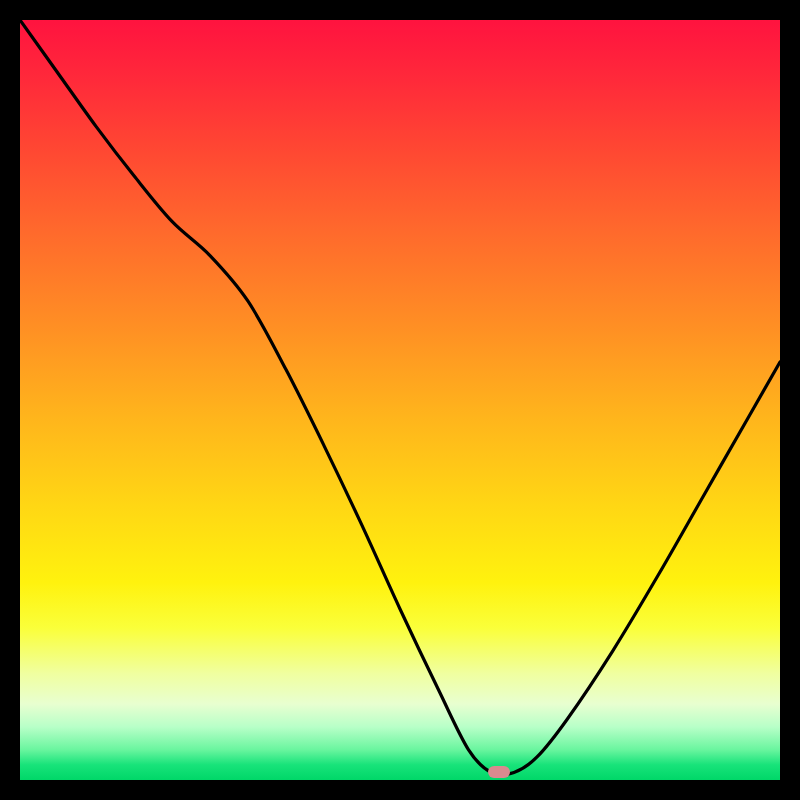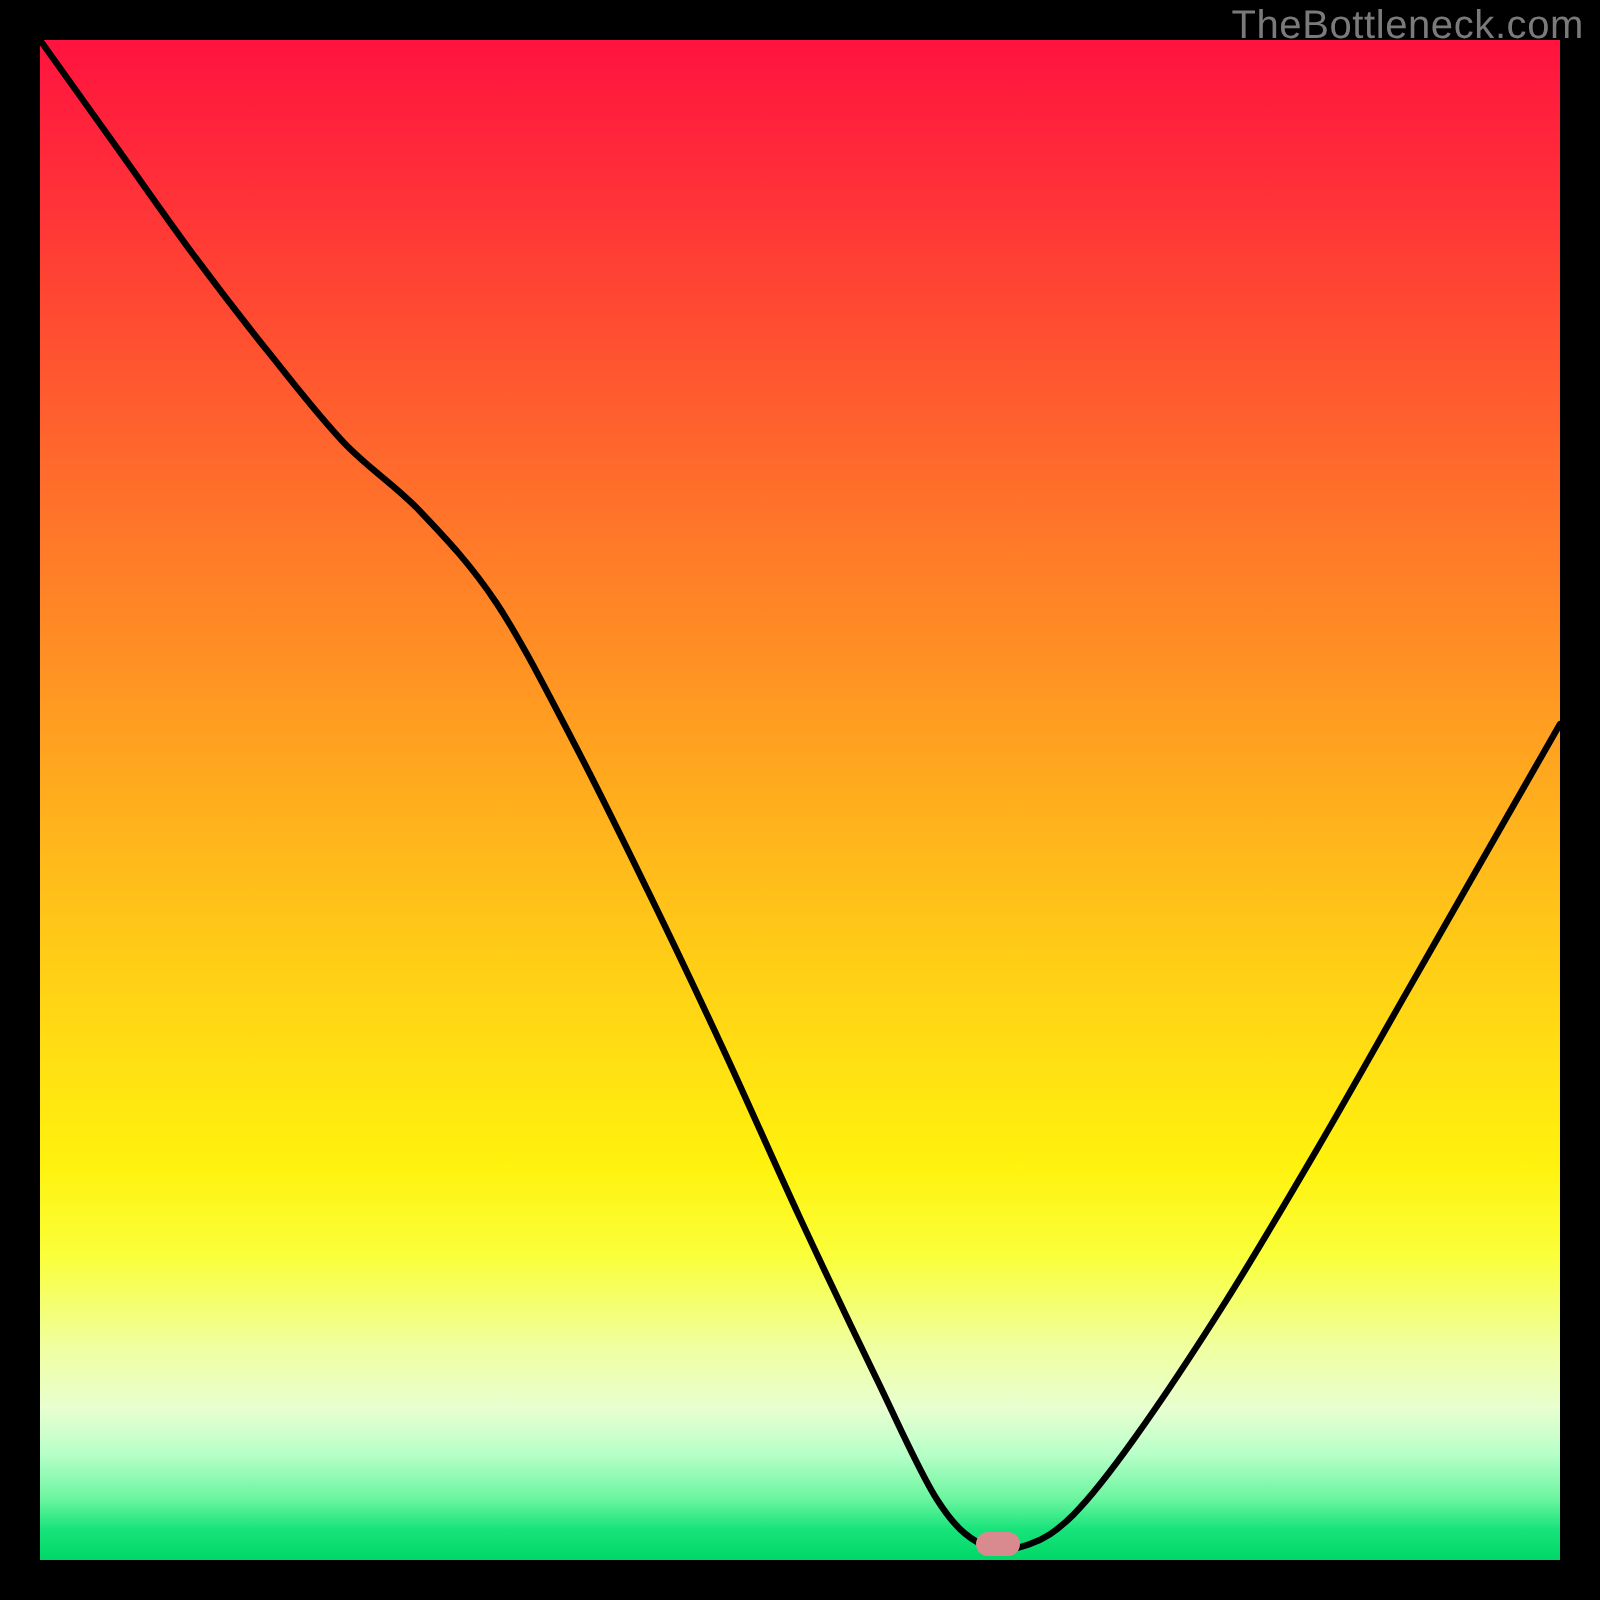--- a/index.html
+++ b/index.html
@@ -67,21 +67,20 @@
     top: 0;
     width: 760px;
     height: 760px;
     z-index: 2;
   }
 </style>
 </head>
 <body>
 
 <div class="frame">
-  <div class="watermark">TheBottleneck.com</div>
 
   <div class="plot-area">
     <svg class="curve" viewBox="0 0 760 760" preserveAspectRatio="none">
       <path id="curve-path" fill="none" stroke="#000" stroke-width="3.2" stroke-linecap="round" stroke-linejoin="round" d="M 0.00 0.00 C 6.33 8.87, 25.33 35.47, 38.00 53.20 C 50.67 70.93, 63.33 89.30, 76.00 106.40 C 88.67 123.50, 101.33 139.97, 114.00 155.80 C 126.67 171.63, 139.33 188.10, 152.00 201.40 C 164.67 214.70, 177.33 222.30, 190.00 235.60 C 202.67 248.90, 215.33 262.20, 228.00 281.20 C 240.67 300.20, 253.33 325.53, 266.00 349.60 C 278.67 373.67, 291.33 399.63, 304.00 425.60 C 316.67 451.57, 329.33 478.17, 342.00 505.40 C 354.67 532.63, 367.33 561.77, 380.00 589.00 C 392.67 616.23, 406.60 645.37, 418.00 668.80 C 429.40 692.23, 439.53 715.67, 448.40 729.60 C 457.27 743.53, 463.60 748.60, 471.20 752.40 C 478.80 756.20, 486.40 754.93, 494.00 752.40 C 501.60 749.87, 507.93 746.07, 516.80 737.20 C 525.67 728.33, 534.53 716.93, 547.20 699.20 C 559.87 681.47, 577.60 654.87, 592.80 630.80 C 608.00 606.73, 623.20 580.77, 638.40 554.80 C 653.60 528.83, 668.80 501.60, 684.00 475.00 C 699.20 448.40, 716.93 417.37, 729.60 395.20 C 742.27 373.03, 754.93 350.87, 760.00 342.00"></path>
     </svg>
     <div class="marker" id="marker" style="left: 478.8px; top: 752.4px;"></div>
   </div>
 </div>
 
 </body></html>

